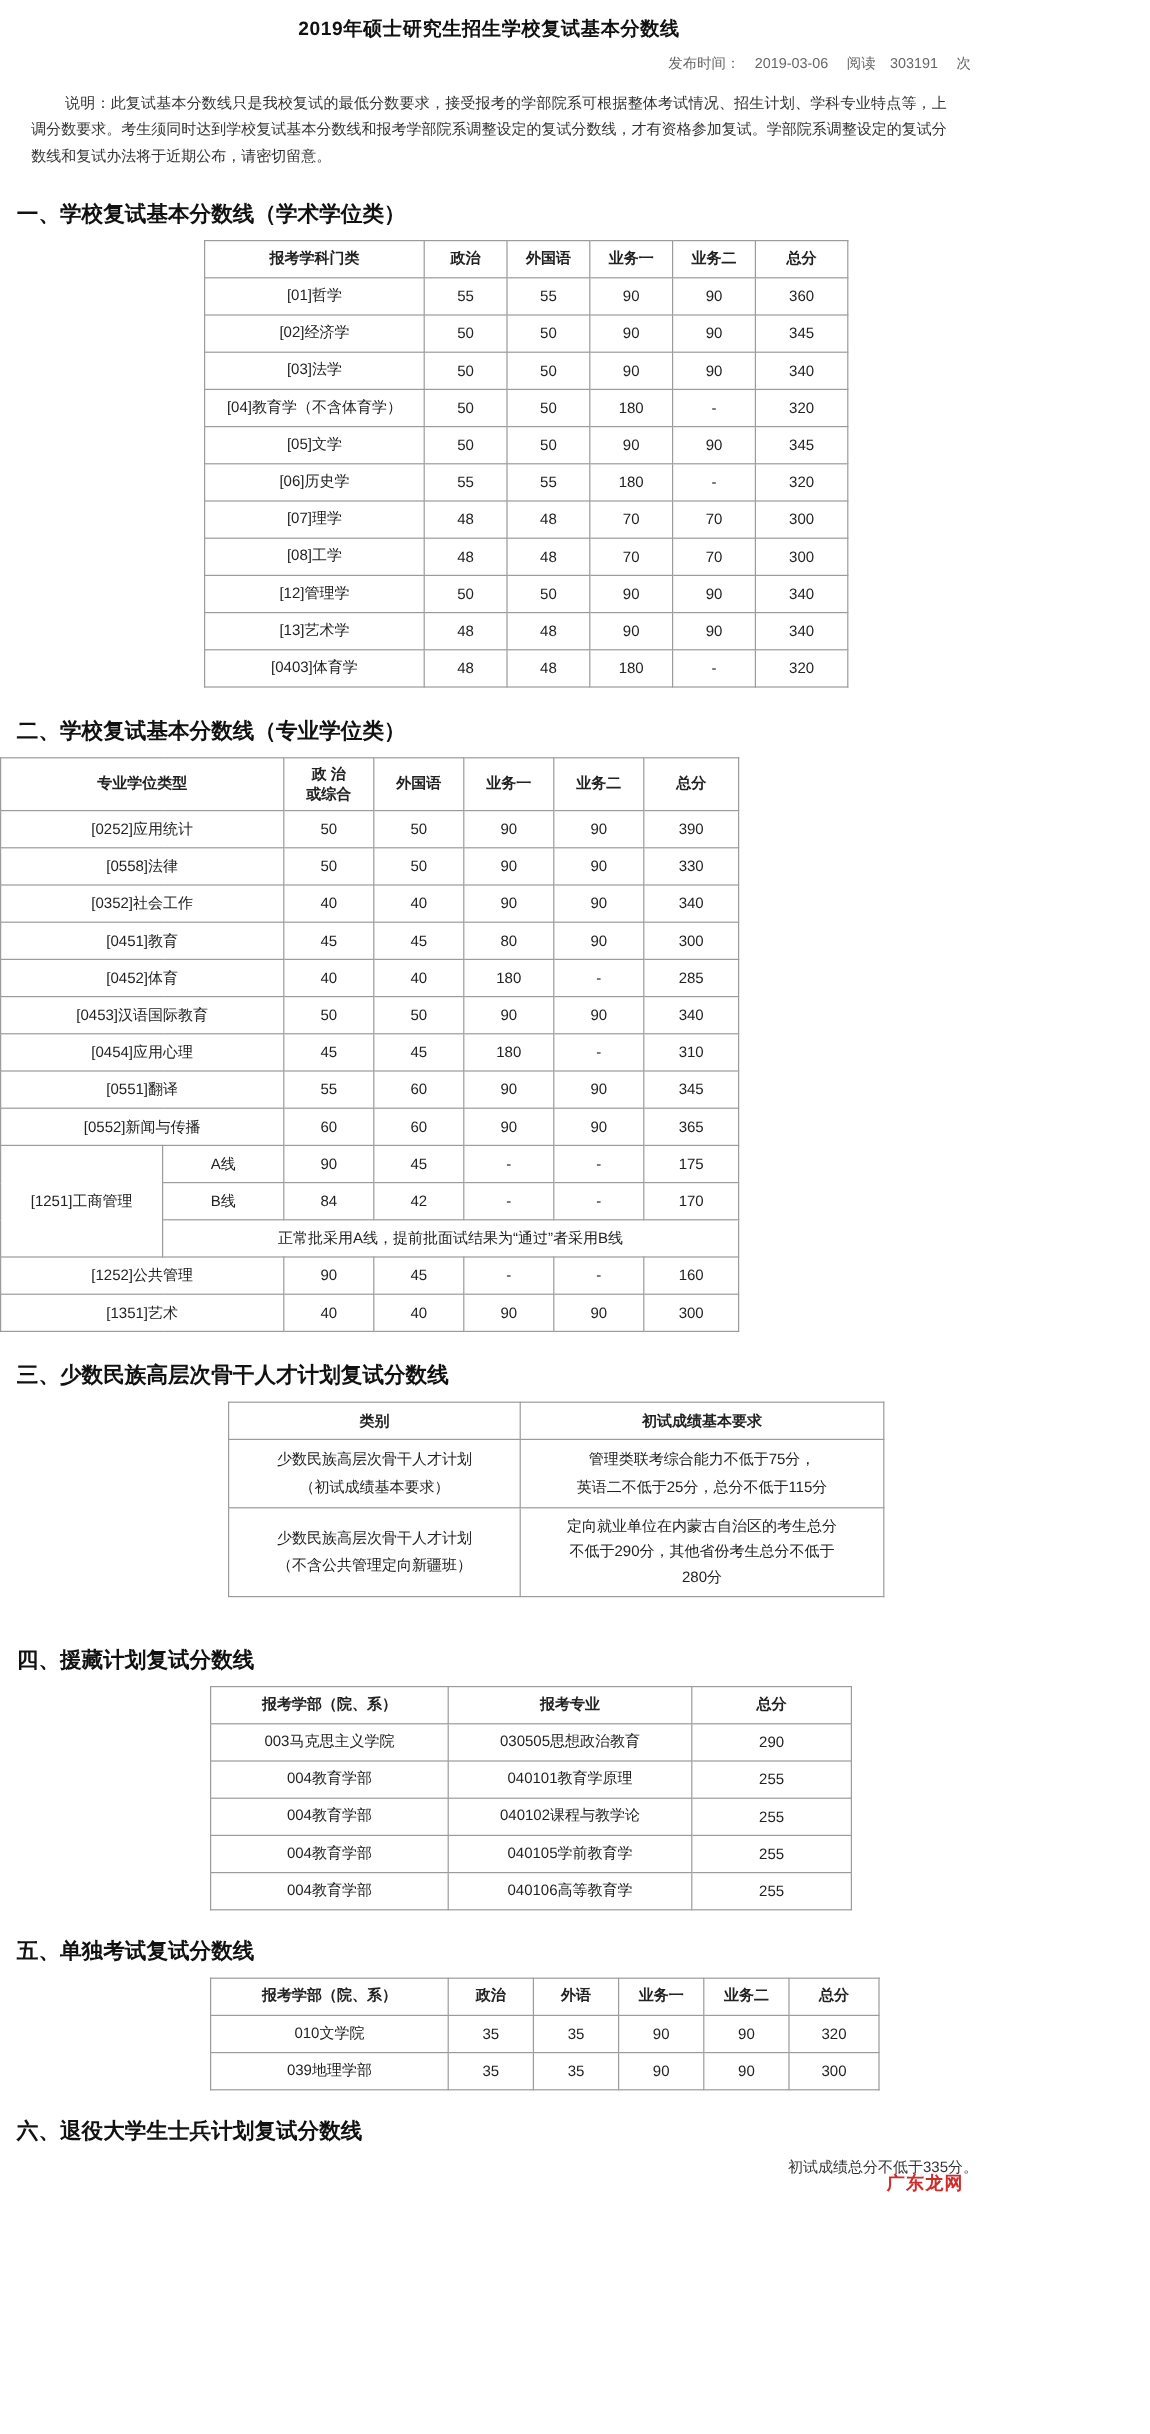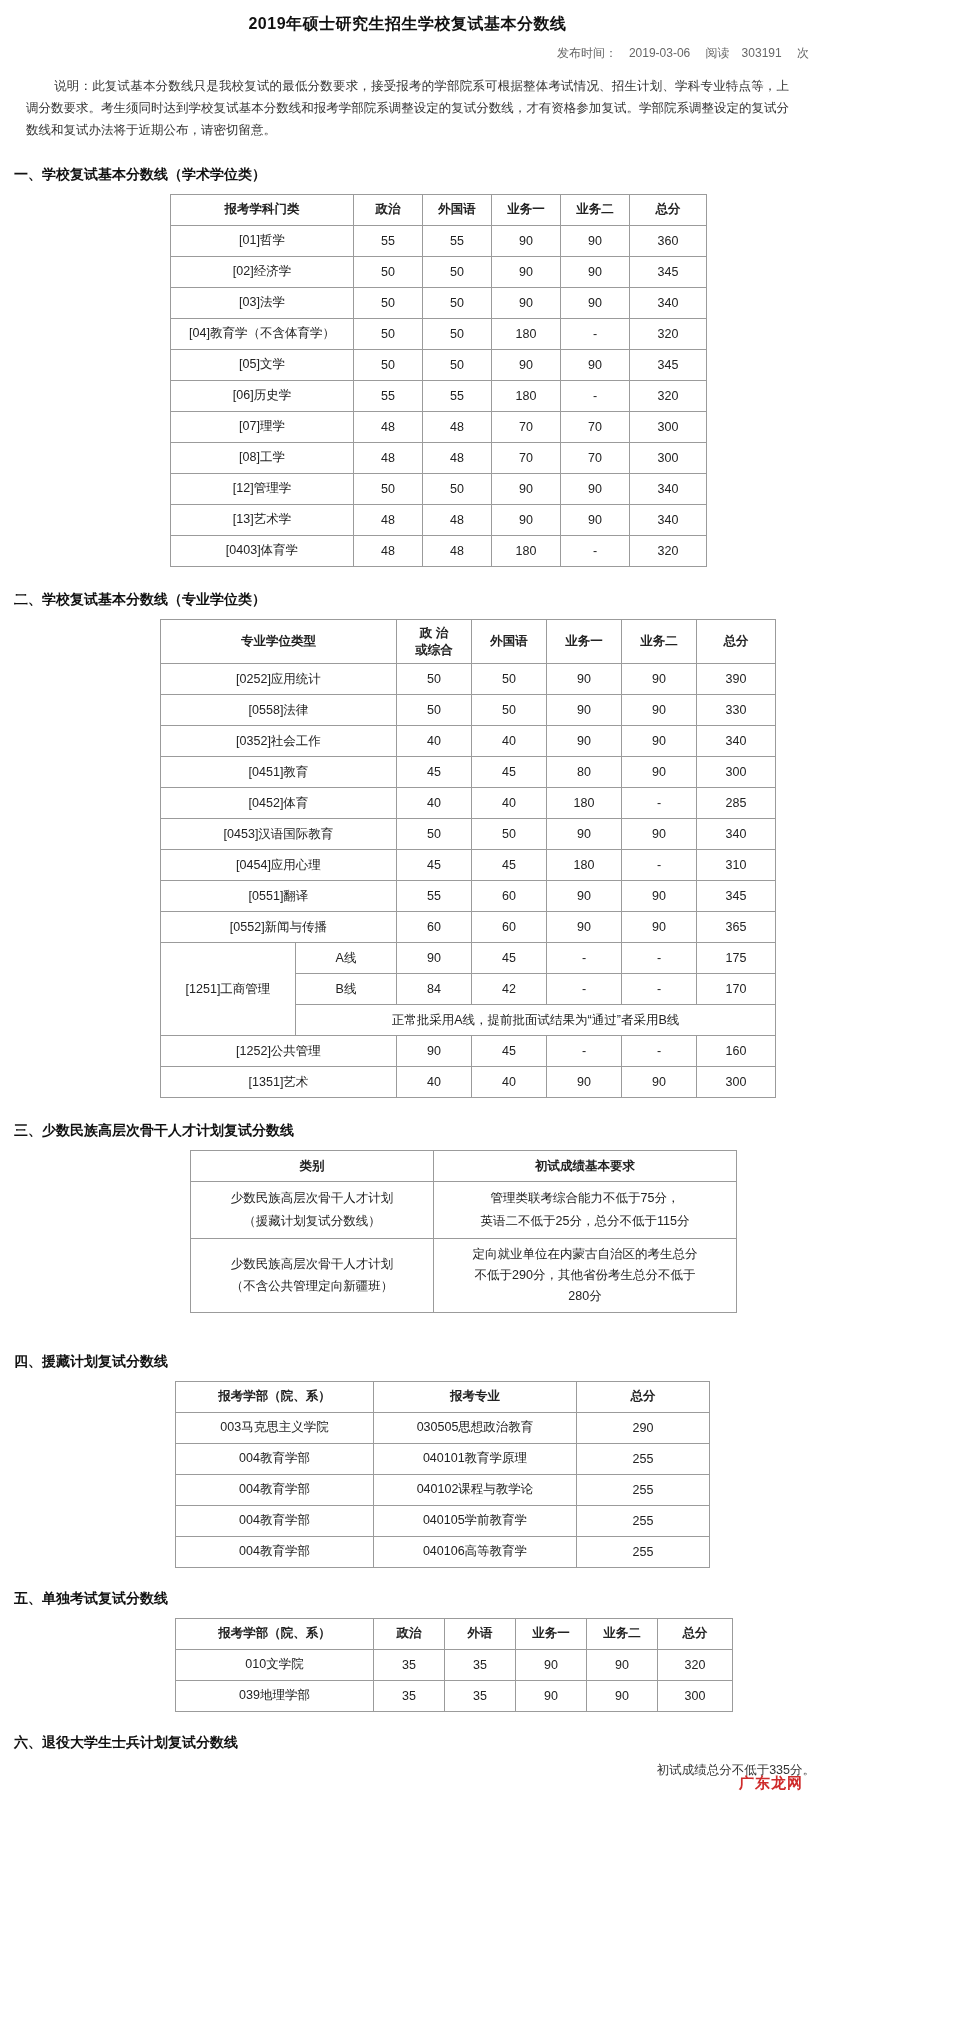--- a/index.html
+++ b/index.html
@@ -39,21 +39,21 @@
     margin: 14px 26px 0 26px;
     font-size: 12.5px;
     line-height: 1.75;
     color: #333;
     text-align: justify;
     text-indent: 0;
   }
   .intro .indent { display: inline-block; width: 28px; }
   .section-head {
     margin: 24px 0 10px 14px;
-    font-size: 14px;
+    font-size: 18px;
     font-weight: bold;
     color: #111;
   }
   table.grid {
     border-collapse: collapse;
     font-size: 12.5px;
     color: #222;
     background: #fff;
   }
   table.grid td, table.grid th {
@@ -62,21 +62,21 @@
     text-align: center;
     vertical-align: middle;
     font-weight: normal;
     height: 20px;
   }
   table.grid th {
     font-weight: bold;
   }
   td.left, th.left { text-align: left; padding-left: 8px; }
   .t1-wrap { margin-left: 170px; }
-  .t2-wrap { margin-left: 160px; }
+  .t2-wrap { }
   .t3-wrap { margin-left: 190px; }
   .t4-wrap { margin-left: 175px; }
   .t5-wrap { margin-left: 175px; }
   .note-row td { text-align: center; }
   .tail-note {
     margin: 10px 0 0 44px;
     font-size: 12.5px;
     color: #333;
     text-align: right;
   }
@@ -352,21 +352,21 @@
         <tr>
           <th style="width:230px">类别</th>
           <th style="width:290px">初试成绩基本要求</th>
         </tr>
       </thead>
       <tbody>
         <tr>
           <td>
             <div class="two-line">
               <div style="padding:3px 0">少数民族高层次骨干人才计划</div>
-              <div style="padding:3px 0">（援藏计划复试分数线）</div>
+              <div style="padding:3px 0">（初试成绩基本要求）</div>
             </div>
           </td>
           <td class="left">
             <div class="two-line">
               <div style="padding:3px 0">管理类联考综合能力不低于75分，</div>
               <div style="padding:3px 0">英语二不低于25分，总分不低于115分</div>
             </div>
           </td>
         </tr>
         <tr>

